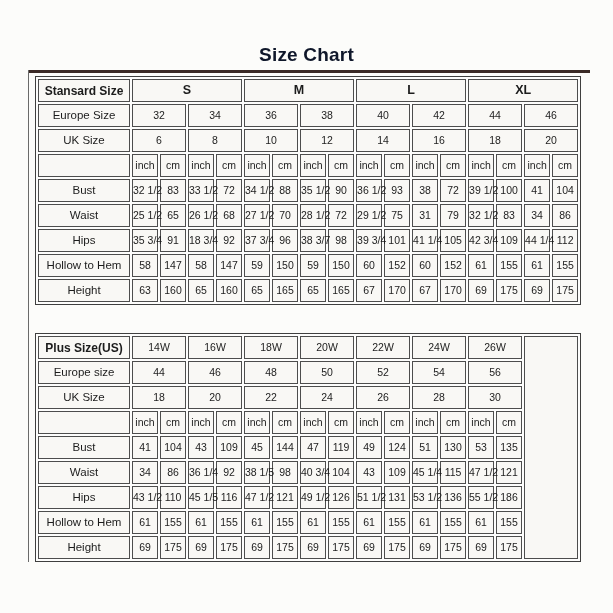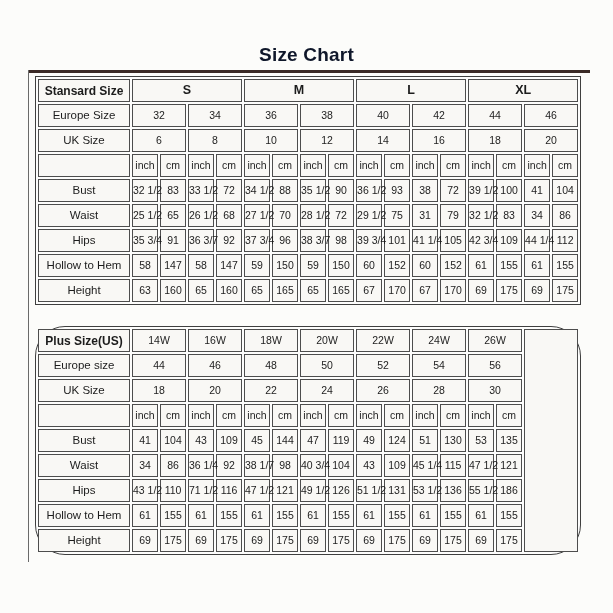--- a/index.html
+++ b/index.html
@@ -23,21 +23,21 @@
     background:#6a6a6a;
   }
   table.size-table{
     position:absolute;left:35px;width:542px;
     table-layout:fixed;
     border-collapse:separate;border-spacing:2px;
     border:1px solid #3f3f3f;
     background:#fdfdfc;
   }
   table.t1{top:76px;}
-  table.t2{top:326px;border-radius:30px;}
+  table.t2{top:333px;}
   .size-table td{
     border:1px solid #4d4d4d;
     background:#f9f8f5;
     height:21px;
     padding:0;
     text-align:center;vertical-align:middle;
     font-size:10.5px;line-height:1;
     white-space:nowrap;overflow:visible;
   }
   .size-table td.lbl{font-size:11.5px;}
@@ -159,21 +159,21 @@
         <td>79</td>
         <td>32 1/2</td>
         <td>83</td>
         <td>34</td>
         <td>86</td>
       </tr>
   <tr>
     <td class="lbl">Hips</td>
   <td>35 3/4</td>
         <td>91</td>
-        <td>36 3/7</td>
+        <td>18 3/4</td>
         <td>92</td>
         <td>37 3/4</td>
         <td>96</td>
         <td>38 3/7</td>
         <td>98</td>
         <td>39 3/4</td>
         <td>101</td>
         <td>41 1/4</td>
         <td>105</td>
         <td>42 3/4</td>
@@ -306,36 +306,36 @@
         <td>130</td>
         <td>53</td>
         <td>135</td>
       </tr>
   <tr>
     <td class="lbl">Waist</td>
   <td>34</td>
         <td>86</td>
         <td>36 1/4</td>
         <td>92</td>
-        <td>38 1/7</td>
+        <td>38 1/5</td>
         <td>98</td>
         <td>40 3/4</td>
         <td>104</td>
         <td>43</td>
         <td>109</td>
         <td>45 1/4</td>
         <td>115</td>
         <td>47 1/2</td>
         <td>121</td>
       </tr>
   <tr>
     <td class="lbl">Hips</td>
   <td>43 1/2</td>
         <td>110</td>
-        <td>71 1/2</td>
+        <td>45 1/5</td>
         <td>116</td>
         <td>47 1/2</td>
         <td>121</td>
         <td>49 1/2</td>
         <td>126</td>
         <td>51 1/2</td>
         <td>131</td>
         <td>53 1/2</td>
         <td>136</td>
         <td>55 1/2</td>

